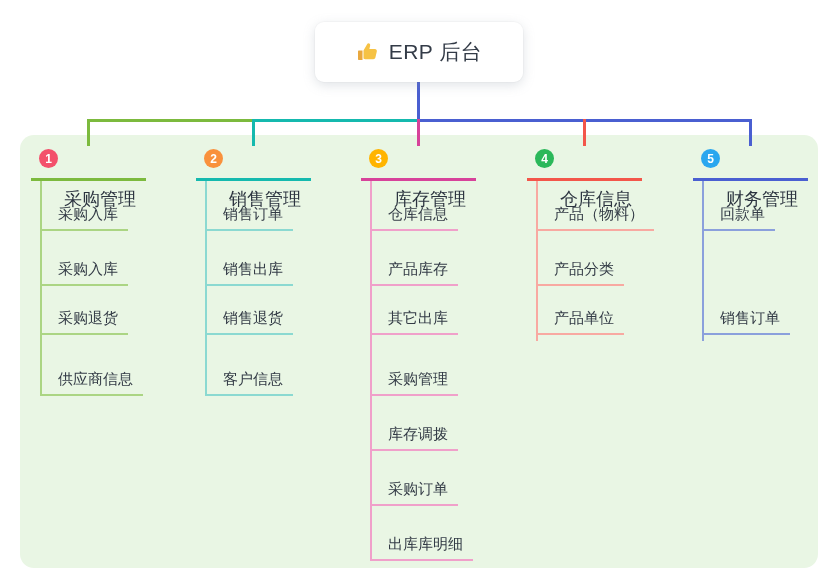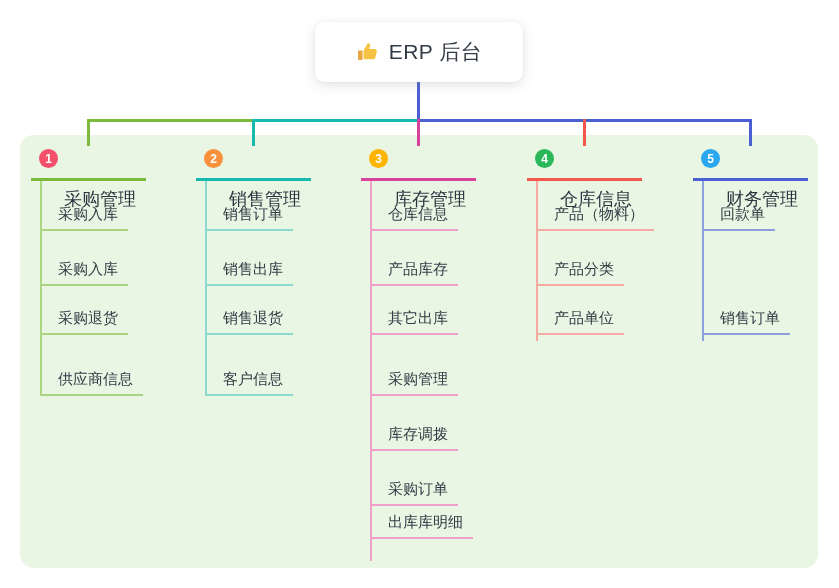--- a/index.html
+++ b/index.html
@@ -43,21 +43,21 @@
   .bline{position:absolute;left:0;top:30px;width:115px;height:3px;background:var(--line);}
   .vline{position:absolute;left:9px;top:33px;width:2px;background:var(--light);}
   .v4{height:215px;} .v7{height:380px;} .v3{height:160px;}
   .item{
     position:absolute;left:9px;box-sizing:border-box;height:31px;
     padding:0 10px 5px 18px;border-bottom:2px solid var(--light);
     display:flex;align-items:flex-end;white-space:nowrap;
     font-size:15px;color:#333b46;
   }
   .r1{top:52px;} .r2{top:107px;} .r3{top:156px;} .r4{top:217px;}
-  .r5{top:272px;} .r6{top:327px;} .r7{top:360px;padding-left:18px;}
+  .r5{top:272px;} .r6{top:327px;} .r7{top:382px;padding-left:18px;}
 </style>
 </head>
 <body>
 
 <div class="canvas">
 
   <div class="panel"></div>
 
   <div class="stem" style="--line: #4a5fd1; --light: #8ba0dc; --badge: #2aa7ef;"></div>
   <div class="hseg hseg-1" style="--line: #7cba3e; --light: #abd583; --badge: #f3506b;"></div>

